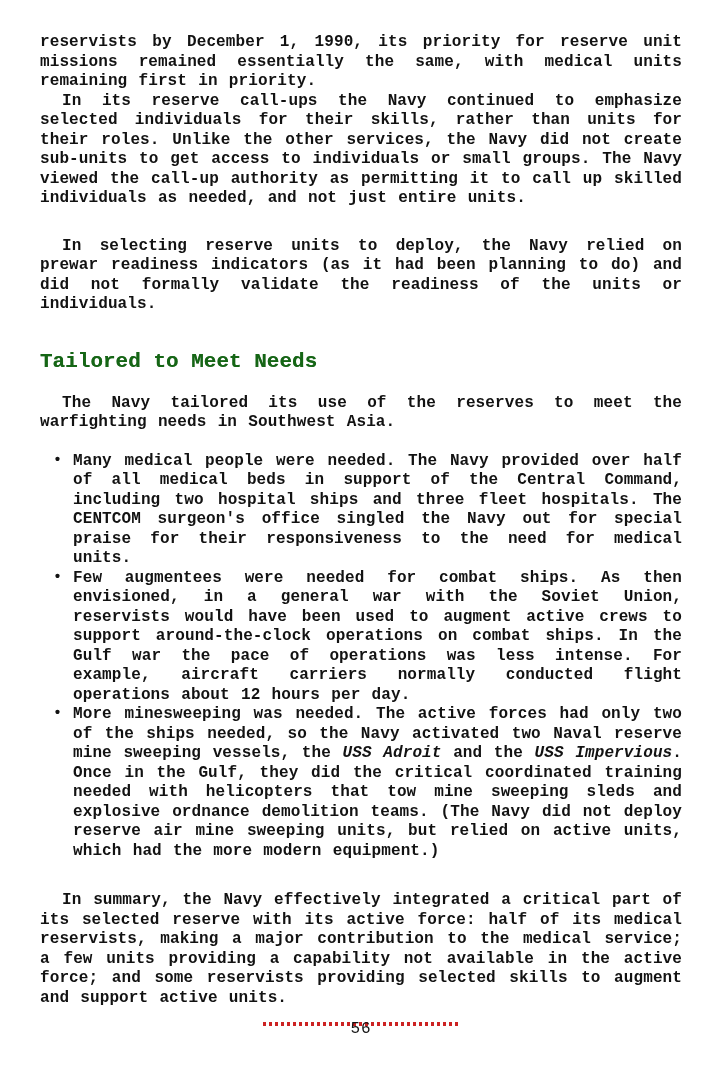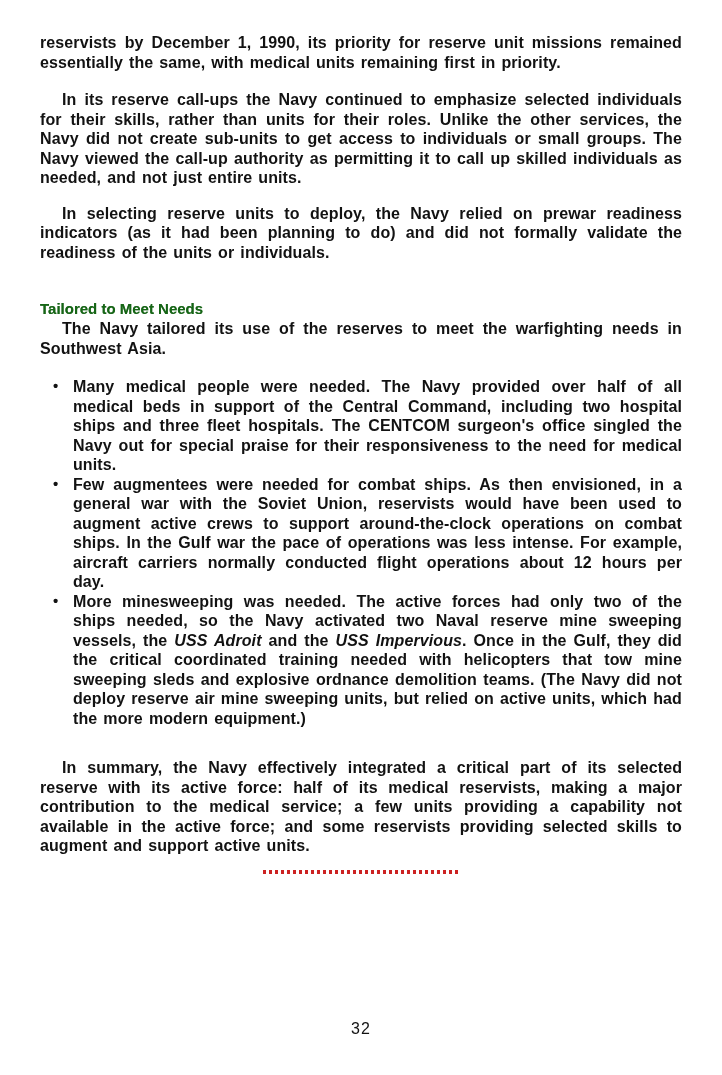--- a/index.html
+++ b/index.html
@@ -8,41 +8,41 @@
     background: #ffffff;
   }
   .page {
     position: relative;
     width: 722px;
     height: 1075px;
     background: var(--page_bg, #ffffff);
     overflow: hidden;
     box-sizing: border-box;
     padding: 0 40px;
-    font-family: Liberation Sans, sans-serif;
+    font-family: Liberation Mono, monospace;
     color: var(--text_black, #121212);
   }
   .body-par {
     margin: 0;
     font-size: 16px;
     font-weight: 700;
     line-height: 19.5px;
     text-align: justify;
     word-spacing: 1.5px;
     letter-spacing: 0.1px;
   }
   .indent { text-indent: 22px; }
   .mt-p1 { margin-top: 33px; }
-  .mt-p2 { margin-top: 18px; }
-  .mt-p3 { margin-top: 16px; }
-  .mt-p4 { }
+  .mt-p2 { }
+  .mt-p3 { margin-top: 28px; }
+  .mt-p4 { margin-top: 22px; }
   .mt-p5 { margin-top: 30px; }
   .heading {
     margin: 0;
-    font-size: 15px;
+    font-size: 21px;
     font-weight: 700;
     line-height: 20px;
     color: var(--heading_green, #156615);
     text-shadow: 0 0 0.6px rgba(10, 70, 10, 0.6);
   }
   .mt-h1 { margin-top: 37px; }
   .mt-h2 { margin-top: 43px; }
   .bullets {
     list-style: none;
     margin: 19px 0 0 0;
@@ -116,15 +116,15 @@
       <span class="marker">•</span>
       <span>More minesweeping was needed. The active forces had only two of the ships needed, so the Navy activated two Naval reserve mine sweeping vessels, the </span><i>USS Adroit</i><span> and the </span><i>USS Impervious</i><span>. Once in the Gulf, they did the critical coordinated training needed with helicopters that tow mine sweeping sleds and explosive ordnance demolition teams. (The Navy did not deploy reserve air mine sweeping units, but relied on active units, which had the more modern equipment.)</span>
     </li>
   </ul>
 
 
   <p class="body-par indent mt-p5">In summary, the Navy effectively integrated a critical part of its selected reserve with its active force: half of its medical reservists, making a major contribution to the medical service; a few units providing a capability not available in the active force; and some reservists providing selected skills to augment and support active units.</p>
 
   <div class="divider"></div>
 
-  <div class="page-number">32</div>
+  <div class="page-number">56</div>
 
 </div>
 
 </body></html>

